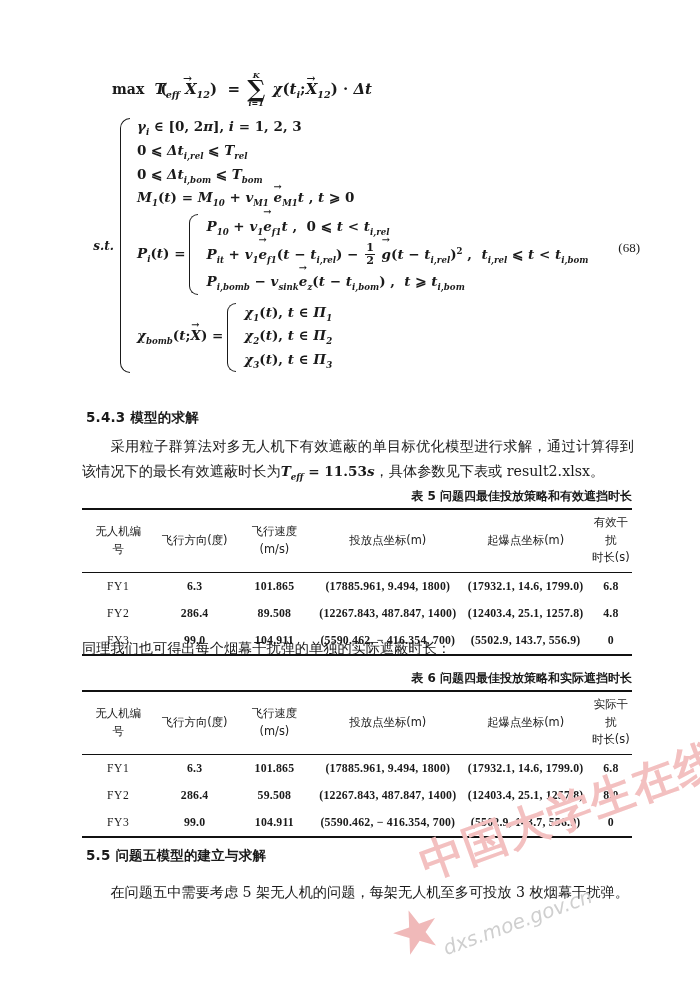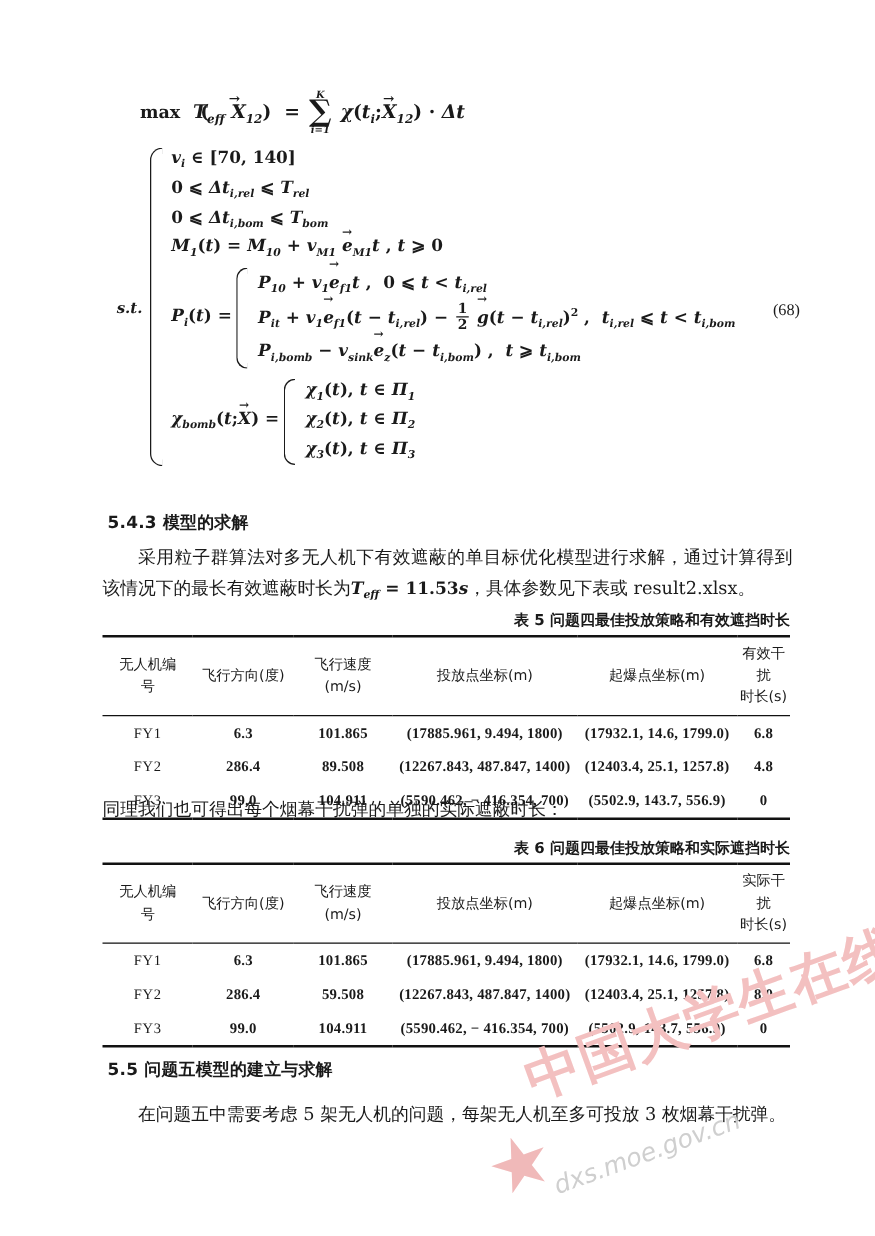--- a/index.html
+++ b/index.html
@@ -291,21 +291,21 @@
       <span style="margin-left:-62px;">(</span><span style="margin-left:60px;">=</span>
       <span class="sum"><span class="lim">K</span><span class="big">∑</span><span class="lim">i=1</span></span>
       <var>χ</var>(<var>t<sub>i</sub></var>;<span class="vecw"><span class="arr">→</span><var>X</var></span><sub>12</sub>) · <var>Δt</var>
     </div>
 
     <div class="st-row">
       <div class="st-label mathfont">s.t.</div>
       <div class="brace-big"></div>
       <div class="st-lines mathfont">
         <div>
-          <var>v<sub>i</sub></var> ∈ [70, 140]
+          <var>γ<sub>i</sub></var> ∈ [0, 2<var>π</var>], <var>i</var> = 1, 2, 3
         </div>
         <div>
           0 ⩽ <var>Δt<sub>i,rel</sub></var> ⩽ <var>T<sub>rel</sub></var>
         </div>
         <div>
           0 ⩽ <var>Δt<sub>i,bom</sub></var> ⩽ <var>T<sub>bom</sub></var>
         </div>
         <div>
           <var>M</var><sub>1</sub>(<var>t</var>) = <var>M</var><sub>10</sub> + <var>v<sub>M1</sub></var>
           <span class="vecw"><span class="arr">→</span><var>e</var></span><sub>M1</sub><var>t</var> , <var>t</var> ⩾ 0

